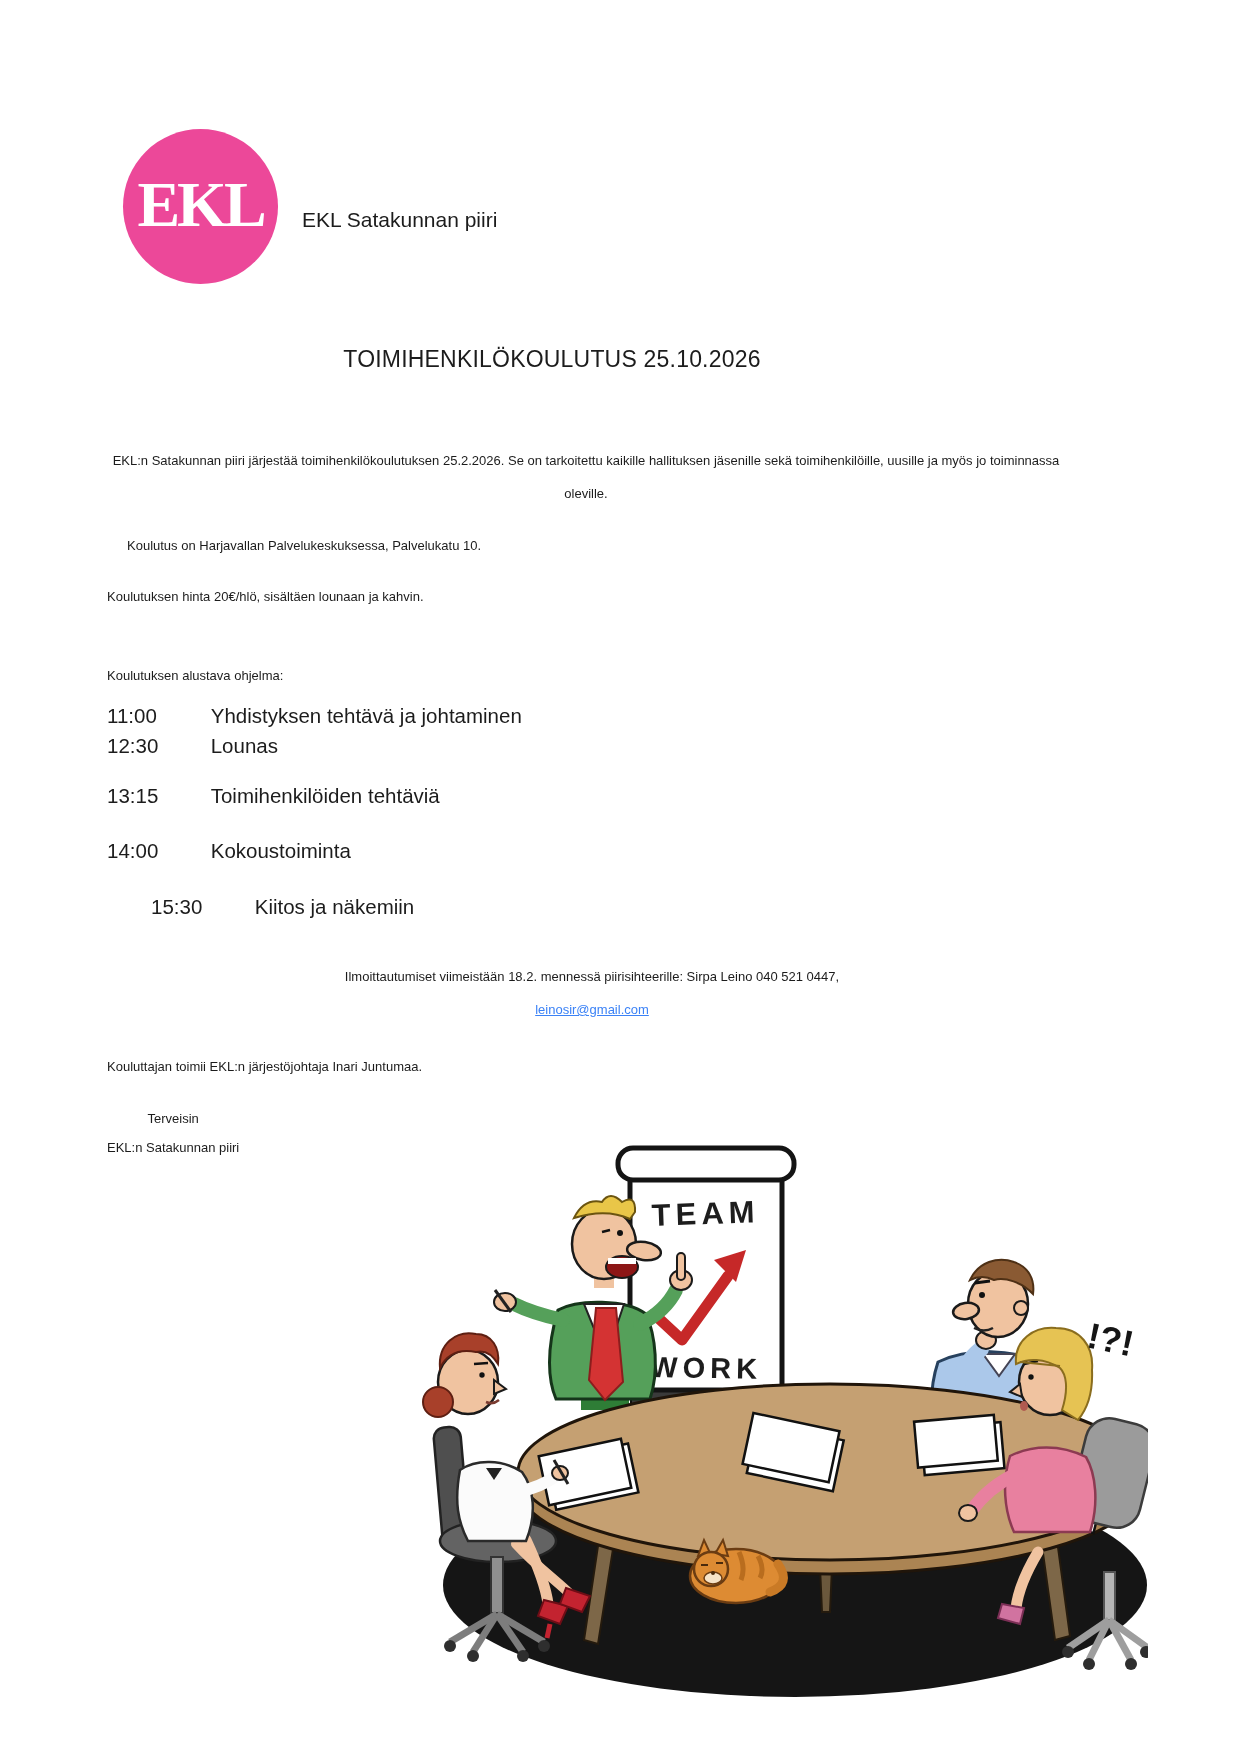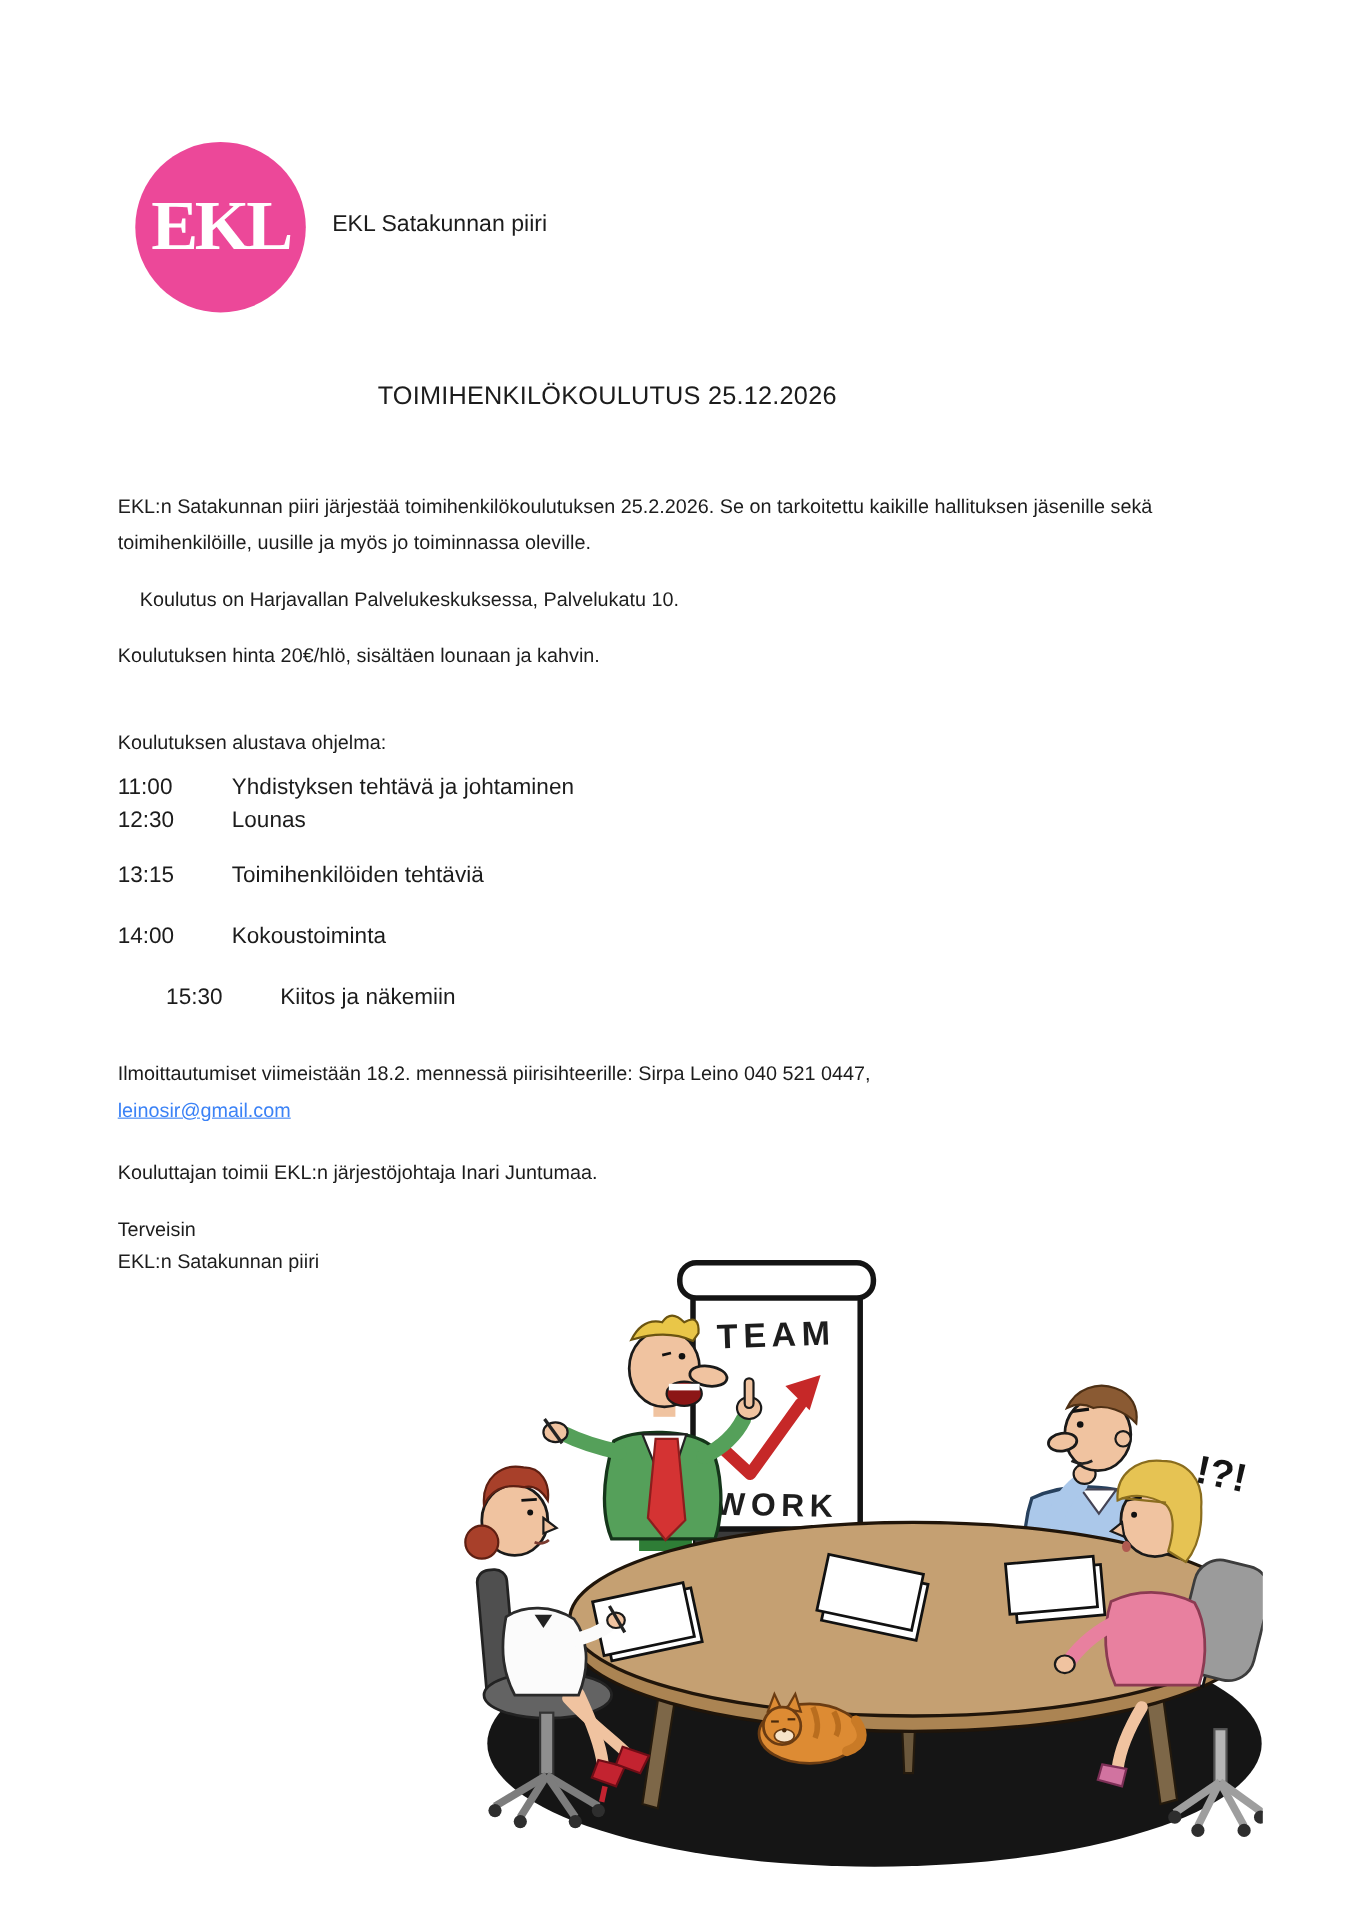--- a/index.html
+++ b/index.html
@@ -17,29 +17,29 @@
     width:155px;height:155px;border-radius:50%;
     display:flex;align-items:center;justify-content:center;
   }
   .logo-text{
     font-family:"Liberation Serif", serif;
     font-weight:bold;color:#ffffff;
     font-size:64px;letter-spacing:-3px;
     transform:translateY(-2px);
   }
   .org-name{
-    position:absolute;left:302px;top:192px;
+    position:absolute;left:302px;top:208px;
     font-size:21px;
   }
   
   .doc-title{
     position:absolute;left:107px;top:346px;width:890px;
     text-align:center;font-size:23px;letter-spacing:0.2px;
   }
-  .bodytext{position:absolute;left:107px;font-size:18px;line-height:33px;}
+  .bodytext{position:absolute;left:107px;font-size:13px;line-height:33px;text-align:center;}
   .p-intro{top:444px;width:958px;}
   .p-location{top:529px;margin-left:20px;}
   .p-price{top:580px;}
   .p-heading{top:659px;}
   .sched-row{position:absolute;left:107px;font-size:20.5px;}
   .sched-time{display:inline-block;width:98px;}
   .sched-item{display:inline-block;}
   .row-0{top:704px;}
   .row-1{top:734px;}
   .row-2{top:784px;}
@@ -59,21 +59,21 @@
 </head>
 <body>
 
 <div class="page">
 
   <div class="logo" style="background:#ec4899;">
     <span class="logo-text">EKL</span>
   </div>
   <div class="org-name">EKL Satakunnan piiri</div>
 
-  <div class="doc-title">TOIMIHENKILÖKOULUTUS 25.12.2026</div>
+  <div class="doc-title">TOIMIHENKILÖKOULUTUS 25.10.2026</div>
 
   <div class="bodytext p-intro">EKL:n Satakunnan piiri järjestää toimihenkilökoulutuksen 25.2.2026. Se on tarkoitettu kaikille hallituksen jäsenille sekä toimihenkilöille, uusille ja myös jo toiminnassa oleville.</div>
   <div class="bodytext p-location">Koulutus on Harjavallan Palvelukeskuksessa, Palvelukatu 10.</div>
   <div class="bodytext p-price">Koulutuksen hinta 20€/hlö, sisältäen lounaan ja kahvin.</div>
   <div class="bodytext p-heading">Koulutuksen alustava ohjelma:</div>
 
   <div class="sched-row row-0">
     <span class="sched-time">11:00</span>
     <span class="sched-item">Yhdistyksen tehtävä ja johtaminen</span>
   </div>

